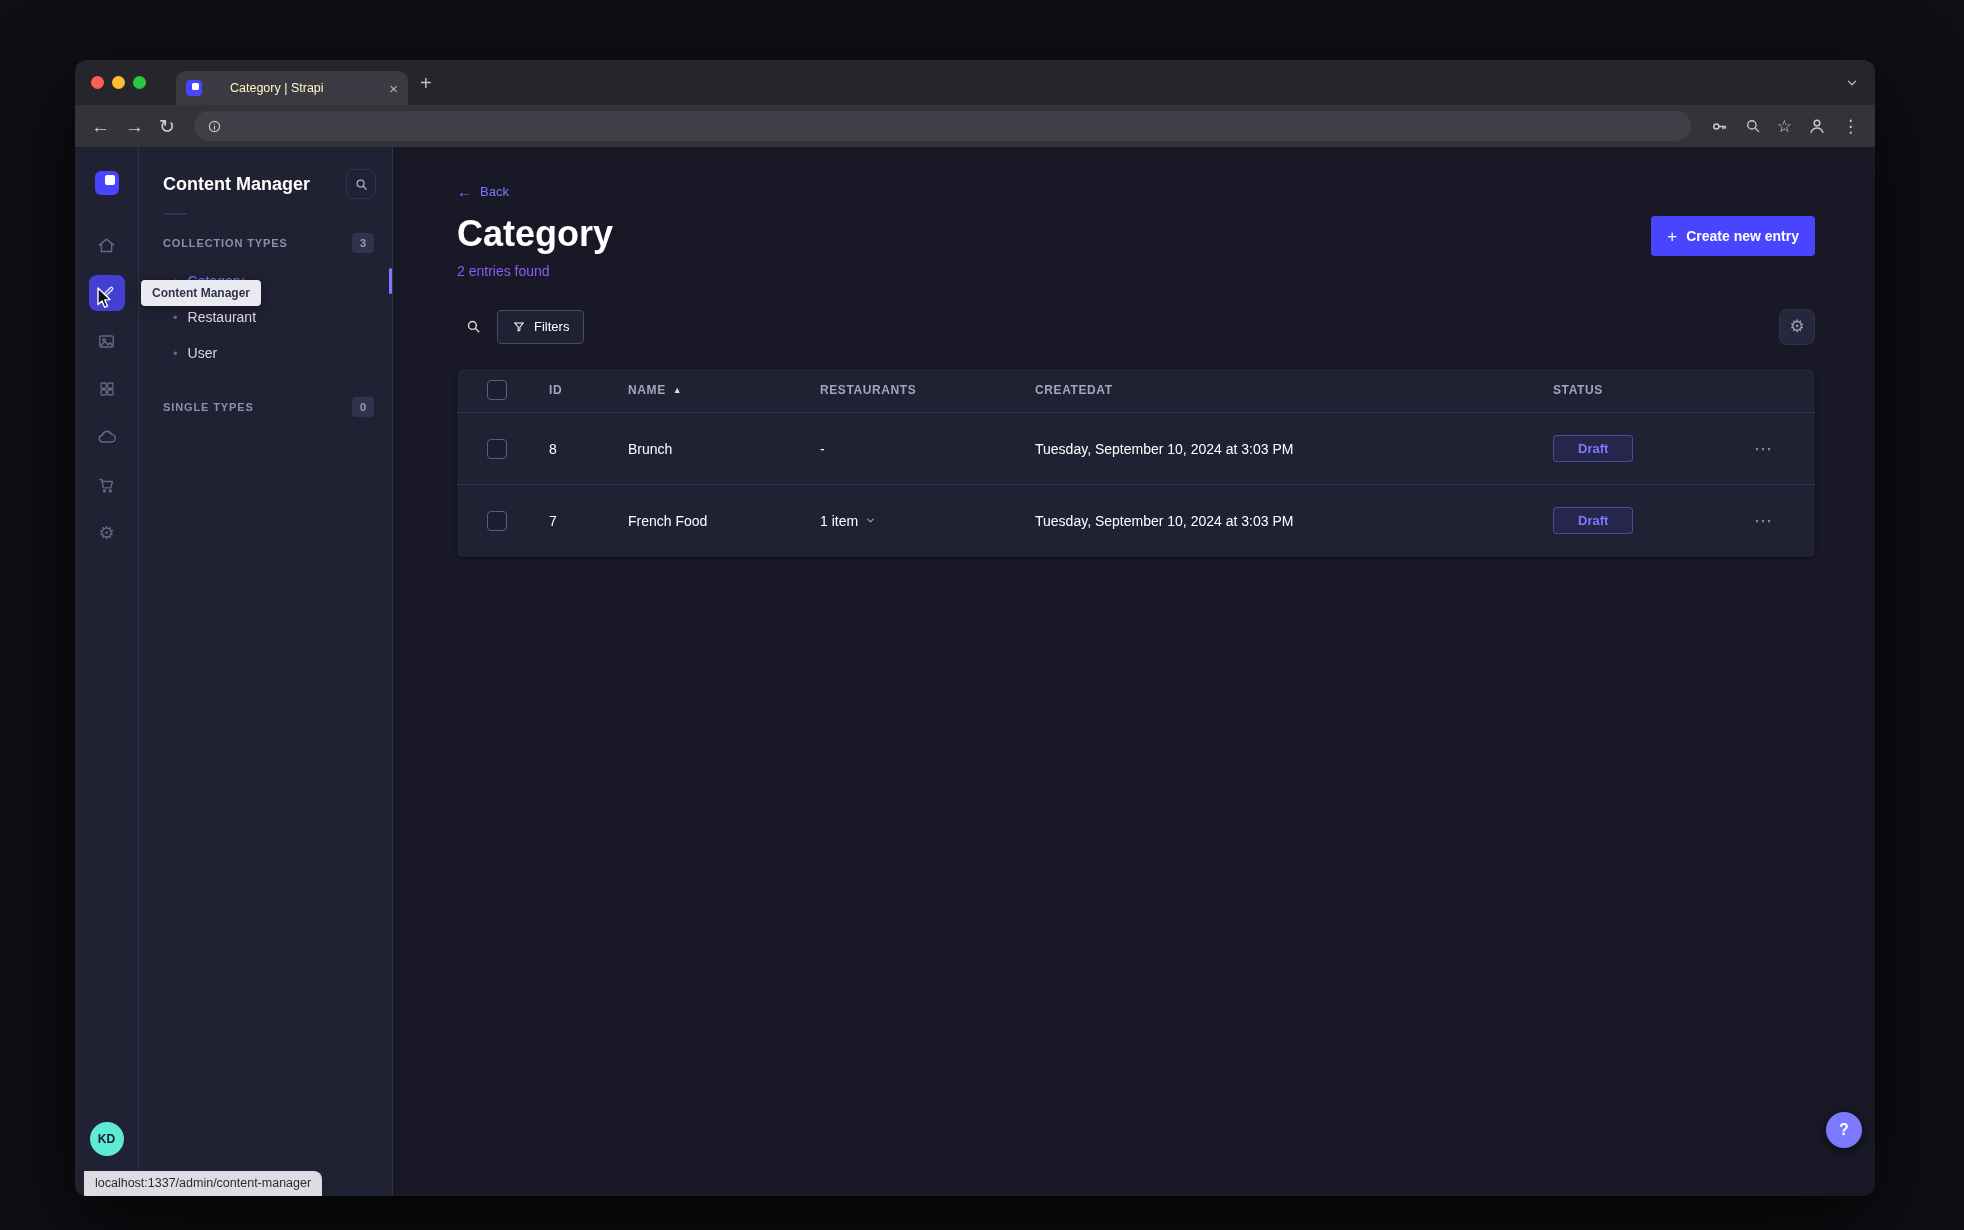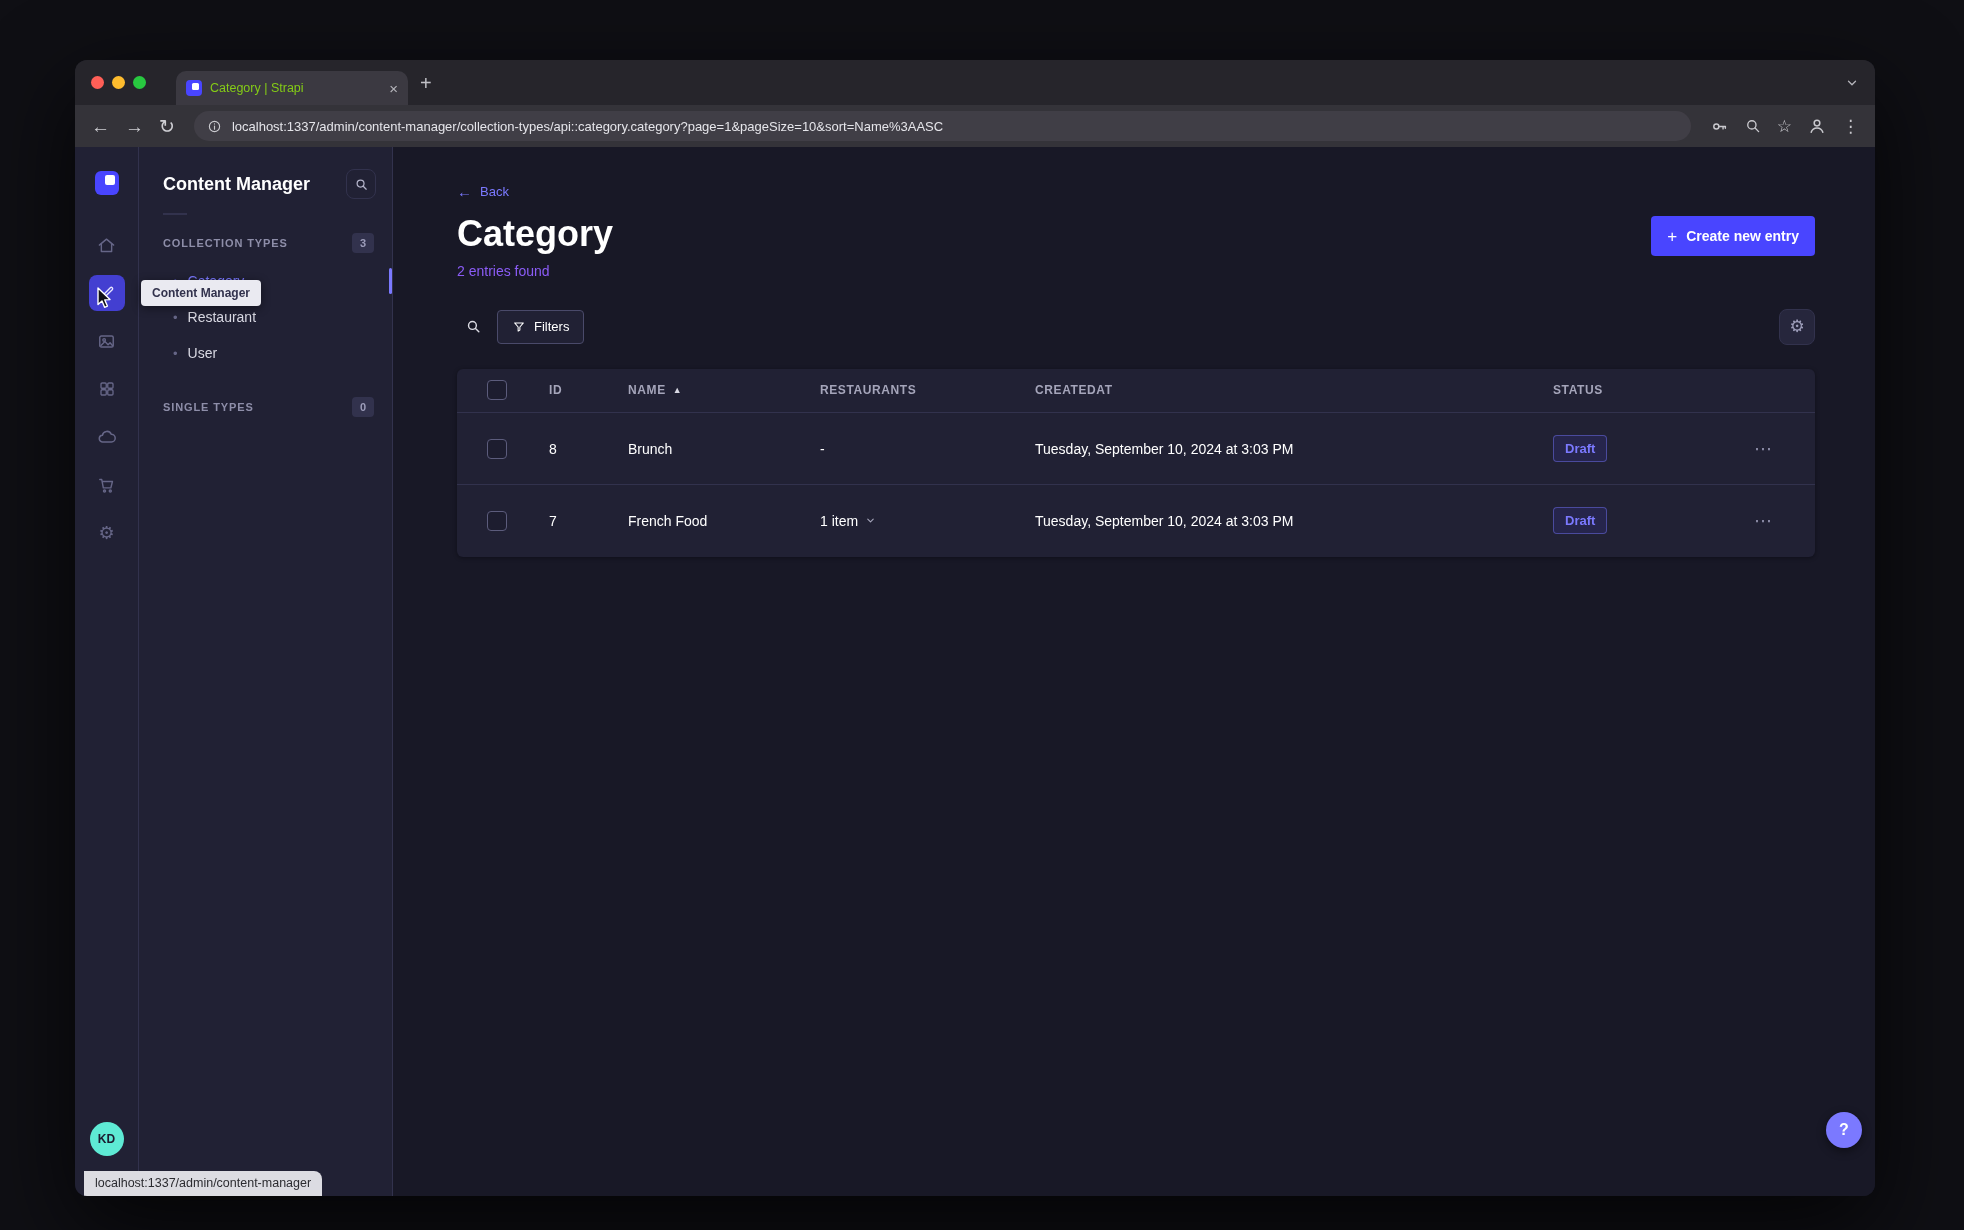--- a/index.html
+++ b/index.html
@@ -12,21 +12,21 @@
     box-shadow:0 30px 90px rgba(0,0,0,.75); display:flex; flex-direction:column; }
 
   .tabstrip { height:45px; background:#26252b; display:flex; align-items:flex-end; padding:0 16px; flex:none; }
   .lights { display:flex; gap:8px; align-items:center; align-self:center; }
   .tl { width:13px; height:13px; border-radius:50%; display:inline-block; }
   .tl.red{ background:#ff5f57; } .tl.yellow{ background:#febc2e; } .tl.green{ background:#28c840; }
   .tab { margin-left:30px; width:232px; height:34px; background:#3b3941; border-radius:10px 10px 0 0;
     display:flex; align-items:center; gap:8px; padding:0 10px; }
   .favicon { width:16px; height:16px; border-radius:4px; background:#4945ff; position:relative; flex:none; }
   .favicon::after { content:""; position:absolute; right:3px; top:3px; width:7px; height:7px; background:#fff; border-radius:1.5px; }
-  .tab-title { flex:1; font-size:12.5px; color:#84cc16; white-space:nowrap; overflow:hidden; text-overflow:ellipsis; }
+  .tab-title { flex:1; font-size:12.5px; color:#fef9c3; white-space:nowrap; overflow:hidden; text-overflow:ellipsis;margin-left:20px; }
   .tab-close { color:#b5b5bb; font-size:15px; line-height:1; cursor:pointer; }
   .newtab { align-self:center; margin-left:12px; color:#c0c0c6; font-size:20px; line-height:1; cursor:pointer; }
   .tab-chevron { align-self:center; margin-left:auto; color:#b5b5bb; }
 
   .toolbar { height:42px; background:#343339; display:flex; align-items:center; padding:0 16px; gap:15px; flex:none; }
   .navbtn { color:#cfcfd4; font-size:19px; line-height:1; cursor:pointer; }
   .omnibox { flex:1; height:30px; background:#403e46; border-radius:15px; display:flex; align-items:center;
     gap:10px; padding:0 13px; margin:0 4px; cursor:text; }
   .url { font-size:13px; color:#e5e5ea; white-space:nowrap; overflow:hidden; }
   .tb-icon { color:#c9c9ce; display:flex; align-items:center; cursor:pointer; }
@@ -83,21 +83,21 @@
   .gear-btn { margin-left:auto; width:36px; height:36px; border-radius:8px; background:#26263c; border:1px solid #32324d;
     color:#9d9dba; display:flex; align-items:center; justify-content:center; font-size:17px; cursor:pointer; }
 
   .table-card { margin-top:24px; background:#212134; border-radius:6px; box-shadow:0 1px 4px rgba(2,2,8,.4); overflow:hidden; }
   table { width:100%; border-collapse:collapse; table-layout:fixed; }
   th { height:44px; text-align:left; vertical-align:middle; font-size:12px; font-weight:600; letter-spacing:.05em; color:#a5a5ba; }
   td { height:72px; vertical-align:middle; border-top:1px solid #32324d; font-size:14px; color:#fff; }
   .col-check { padding-left:30px; }
   .cb { width:20px; height:20px; border:1px solid #5c5c7c; border-radius:4px; background:#1d1d2f; display:block; cursor:pointer; }
   .sort-caret { font-size:9px; color:#d9d9e3; margin-left:7px; vertical-align:1px; cursor:pointer; }
-  .badge { display:inline-block; padding:5px 11px; border-radius:4px; background:rgba(73,69,255,.12);
+  .badge { display:inline-block; padding:5px 24px; border-radius:4px; background:rgba(73,69,255,.12);
     border:1px solid rgba(123,121,255,.45); color:#7b79ff; font-size:13px; font-weight:700; }
   .dots { color:#8e8ea9; font-size:18px; letter-spacing:2px; cursor:pointer; }
   .rel-toggle { display:inline-flex; align-items:center; gap:7px; cursor:pointer; }
   .chev { color:#a5a5ba; display:inline-flex; }
 
   
   .tooltip { position:absolute; left:66px; top:220px; background:#eaeaf1; color:#32324d; font-size:12px; font-weight:600;
     padding:6px 11px; border-radius:4px; box-shadow:0 2px 10px rgba(0,0,0,.45); z-index:40; white-space:nowrap; }
   .status-bubble { position:absolute; left:9px; bottom:0; background:#dcdce2; color:#2b2b30; font-size:12.5px;
     padding:5px 11px 6px; border-top-right-radius:8px; z-index:50; white-space:nowrap; }
@@ -138,21 +138,20 @@
       <span class="navbtn">→</span>
       <span class="navbtn">↻</span>
       <div class="omnibox">
         <span class="tb-icon">
           <svg class="ic" width="15" height="15" viewBox="0 0 24 24" fill="none" stroke="currentColor" stroke-width="1.8" stroke-linecap="round">
               <circle cx="12" cy="12" r="8.2"></circle>
               <path d="M12 11.2v5"></path>
               <path d="M12 7.6v.2"></path>
             </svg>
         </span>
-        <span class="url">localhost:1337/admin/content-manager/collection-types/api::category.category?page=1&amp;pageSize=10&amp;sort=Name%3AASC</span>
       </div>
       <span class="tb-icon">
         <svg class="ic" width="19" height="19" viewBox="0 0 24 24" fill="none" stroke="currentColor" stroke-width="1.8" stroke-linecap="round">
             <circle cx="8" cy="12" r="3.2"></circle>
             <path d="M11.2 12h8.3M16.5 12v3M19.4 12v2.2"></path>
           </svg>
       </span>
       <span class="tb-icon">
         <svg class="ic" width="18" height="18" viewBox="0 0 24 24" fill="none" stroke="currentColor" stroke-width="1.8" stroke-linecap="round">
             <circle cx="10.5" cy="10.5" r="5.5"></circle>

